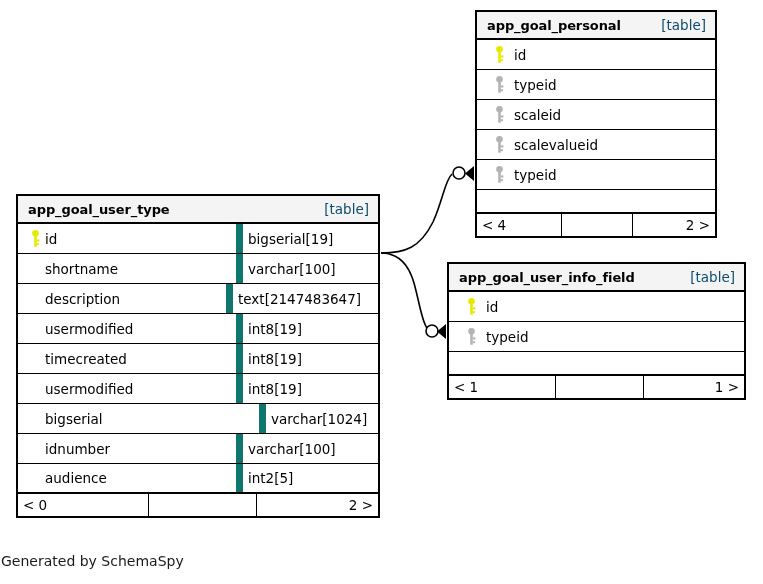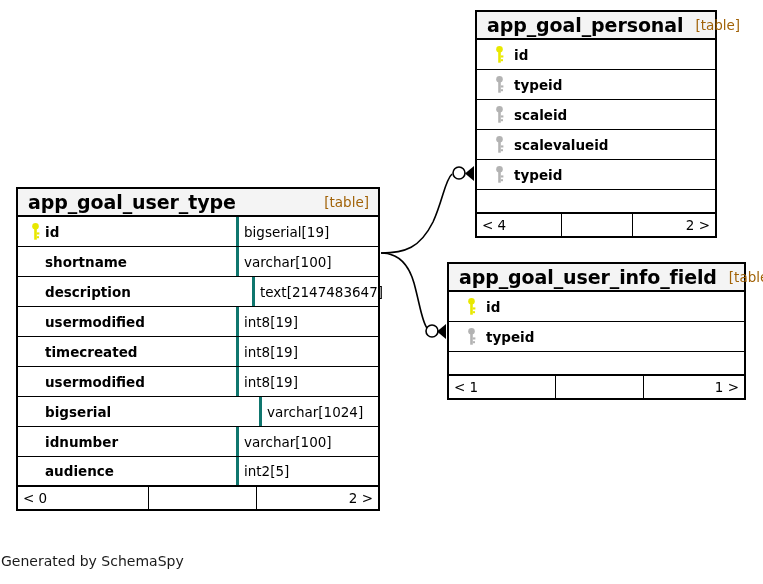--- a/index.html
+++ b/index.html
@@ -50,28 +50,28 @@
     box-sizing: border-box;
     display: flex;
     align-items: center;
     justify-content: space-between;
     padding: 0 9px 0 10px;
     height: 28px;
     flex: none;
   }
   .tbl-name {
     font-weight: bold;
-    font-size: 19px;
+    font-size: 13px;
     color: #000000;
     letter-spacing: -0.1px;
     white-space: nowrap;
   }
   .tbl-tag {
     font-size: 13.5px;
-    color: #a16207;
+    color: #0c4a6e;
     white-space: nowrap;
     padding-left: 12px;
   }
 
   
   .col-row {
     display: flex;
     align-items: stretch;
     height: 30px;
     border-bottom: 1px solid #000000;
@@ -87,30 +87,29 @@
     align-items: center;
     box-sizing: border-box;
     flex: 1 1 auto;
     min-width: 0;
     padding-left: 7px;
   }
   .col-typecell {
     display: flex;
     align-items: center;
     box-sizing: border-box;
-    border-left: 3px solid #0f766e;
+    border-left: 7px solid #0f766e;
     padding-left: 5px;
     flex: none;
   }
 
   .col-name {
     font-size: 13.5px;
     color: #000000;
     white-space: nowrap;
-    font-weight: bold;
   }
   .col-type {
     font-size: 13.5px;
     color: #000000;
     white-space: nowrap;
   }
 
   
   .keyslot {
     width: 20px;
@@ -183,21 +182,21 @@
       <path d="M474,166 L474,181 L465,173.5 Z" fill="#000000"></path>
     </g>
 
     <g>
       <path d="M381,253 C397,253 408,262 414,283 C420,305 422,322 427,328" fill="none" stroke="#000000" stroke-width="1.6"></path>
       <circle cx="432" cy="331" r="6" fill="#ffffff" stroke="#000000" stroke-width="1.6"></circle>
       <path d="M446,324 L446,339 L437,331.5 Z" fill="#000000"></path>
     </g>
   </svg>
 
-  <div class="table-box" id="box-app_goal_user_type" style="left:16px; top:187px; width:364px;text-align:center;">
+  <div class="table-box" id="box-app_goal_user_type" style="left:16px; top:194px; width:364px;text-align:center;">
     <div class="tbl-header">
       <span class="tbl-name">app_goal_user_type</span>
       <span class="tbl-tag">[table]</span>
     </div>
     <div class="cols">
         <div class="col-row">
           <div class="col-namecell">
             <span class="keyslot">
               <svg class="key-icon" width="9" height="17" viewBox="0 0 9 17">
                 <circle cx="4.5" cy="3.3" r="3.3" fill="#e8e800"></circle>
@@ -219,21 +218,21 @@
           </div>
           <div class="col-typecell" style="width: 142px;">
             <span class="col-type">varchar[100]</span>
           </div>
         </div>
         <div class="col-row">
           <div class="col-namecell">
             <span class="keyslot"></span>
             <span class="col-name">description</span>
           </div>
-          <div class="col-typecell" style="width: 126px;">
+          <div class="col-typecell" style="width: 152px;">
             <span class="col-type">text[2147483647]</span>
           </div>
         </div>
         <div class="col-row">
           <div class="col-namecell">
             <span class="keyslot"></span>
             <span class="col-name">usermodified</span>
           </div>
           <div class="col-typecell" style="width: 142px;">
             <span class="col-type">int8[19]</span>

